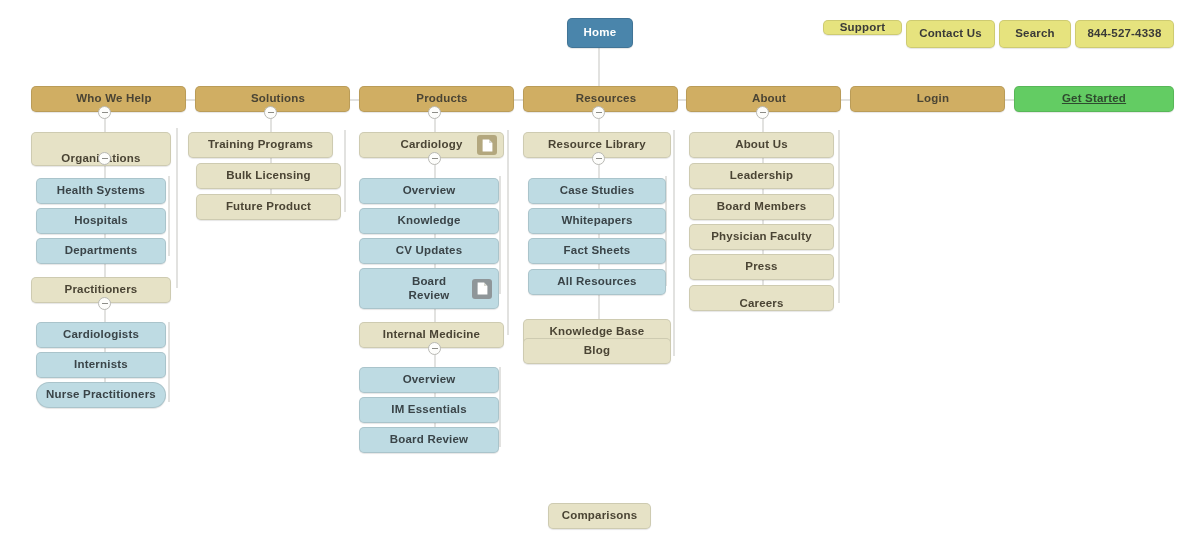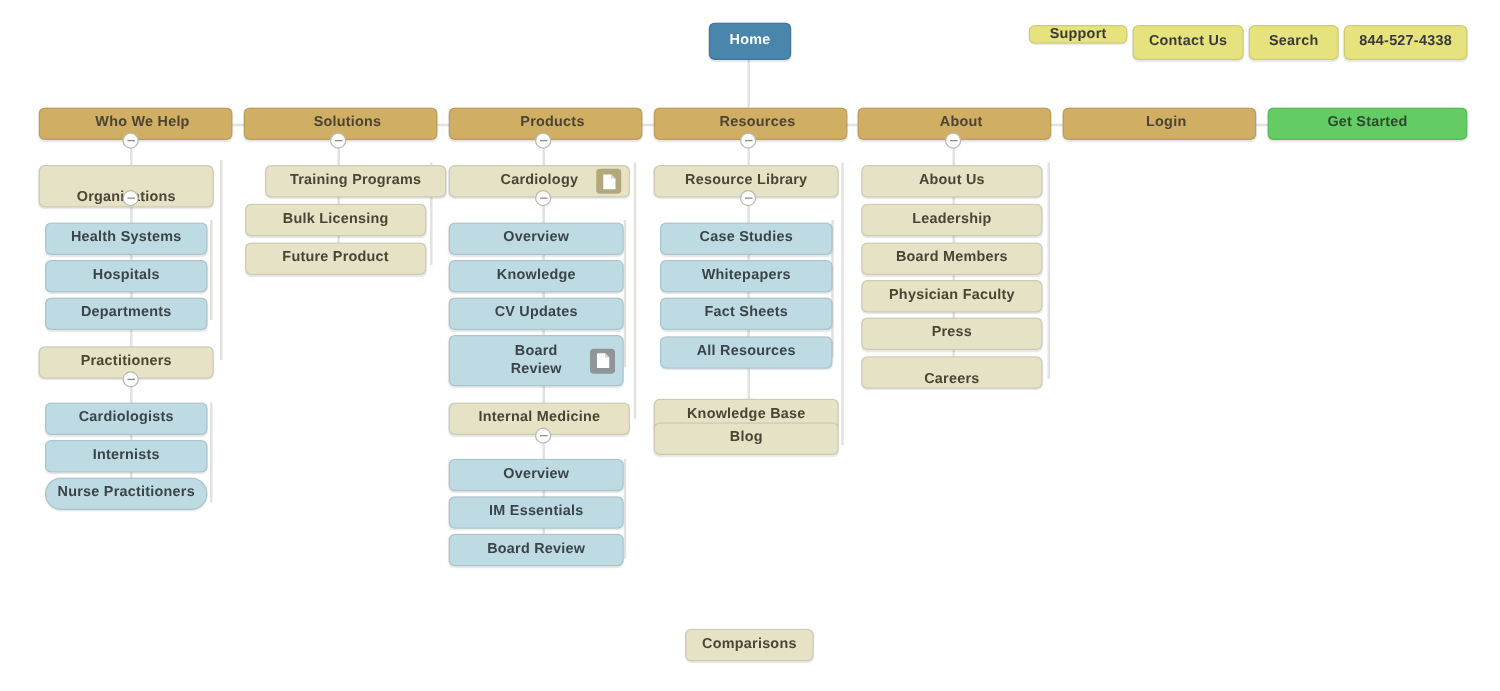--- a/index.html
+++ b/index.html
@@ -190,21 +190,21 @@
 
   <div class="node t-nav" style="left:686px; top:86px; width:155px; height:26px;">
     <span class="lbl">About</span>
   </div>
   <div class="toggle" style="left:756px; top:106px;"></div>
 
   <div class="node t-nav" style="left:850px; top:86px; width:155px; height:26px;">
     <span class="lbl">Login</span>
   </div>
 
-  <div class="node t-green" style="left:1014px; top:86px; width:160px; height:26px;">
+  <div class="node t-green" style="left:1014px; top:86px; width:160px; height:26px;text-decoration:underline;">
     <span class="lbl">Get Started</span>
   </div>
 
   <div class="node t-beige" style="left:31px; top:132px; width:140px; height:34px;align-items:flex-end;">
     <span class="lbl">Organizations</span>
   </div>
   <div class="toggle" style="left:98px; top:152px;"></div>
 
   <div class="node t-blue" style="left:36px; top:178px; width:130px; height:26px;">
     <span class="lbl">Health Systems</span>
@@ -224,21 +224,21 @@
   <div class="node t-blue" style="left:36px; top:322px; width:130px; height:26px;">
     <span class="lbl">Cardiologists</span>
   </div>
   <div class="node t-blue" style="left:36px; top:352px; width:130px; height:26px;">
     <span class="lbl">Internists</span>
   </div>
   <div class="node t-blue" style="left:36px; top:382px; width:130px; height:26px;border-radius:13px;">
     <span class="lbl">Nurse Practitioners</span>
   </div>
 
-  <div class="node t-beige" style="left:212px; top:132px; width:145px; height:26px;">
+  <div class="node t-beige" style="left:188px; top:132px; width:145px; height:26px;">
     <span class="lbl">Training Programs</span>
   </div>
   <div class="node t-beige" style="left:196px; top:163px; width:145px; height:26px;">
     <span class="lbl">Bulk Licensing</span>
   </div>
   <div class="node t-beige" style="left:196px; top:194px; width:145px; height:26px;">
     <span class="lbl">Future Product</span>
   </div>
 
   <div class="node t-beige" style="left:359px; top:132px; width:145px; height:26px;">

